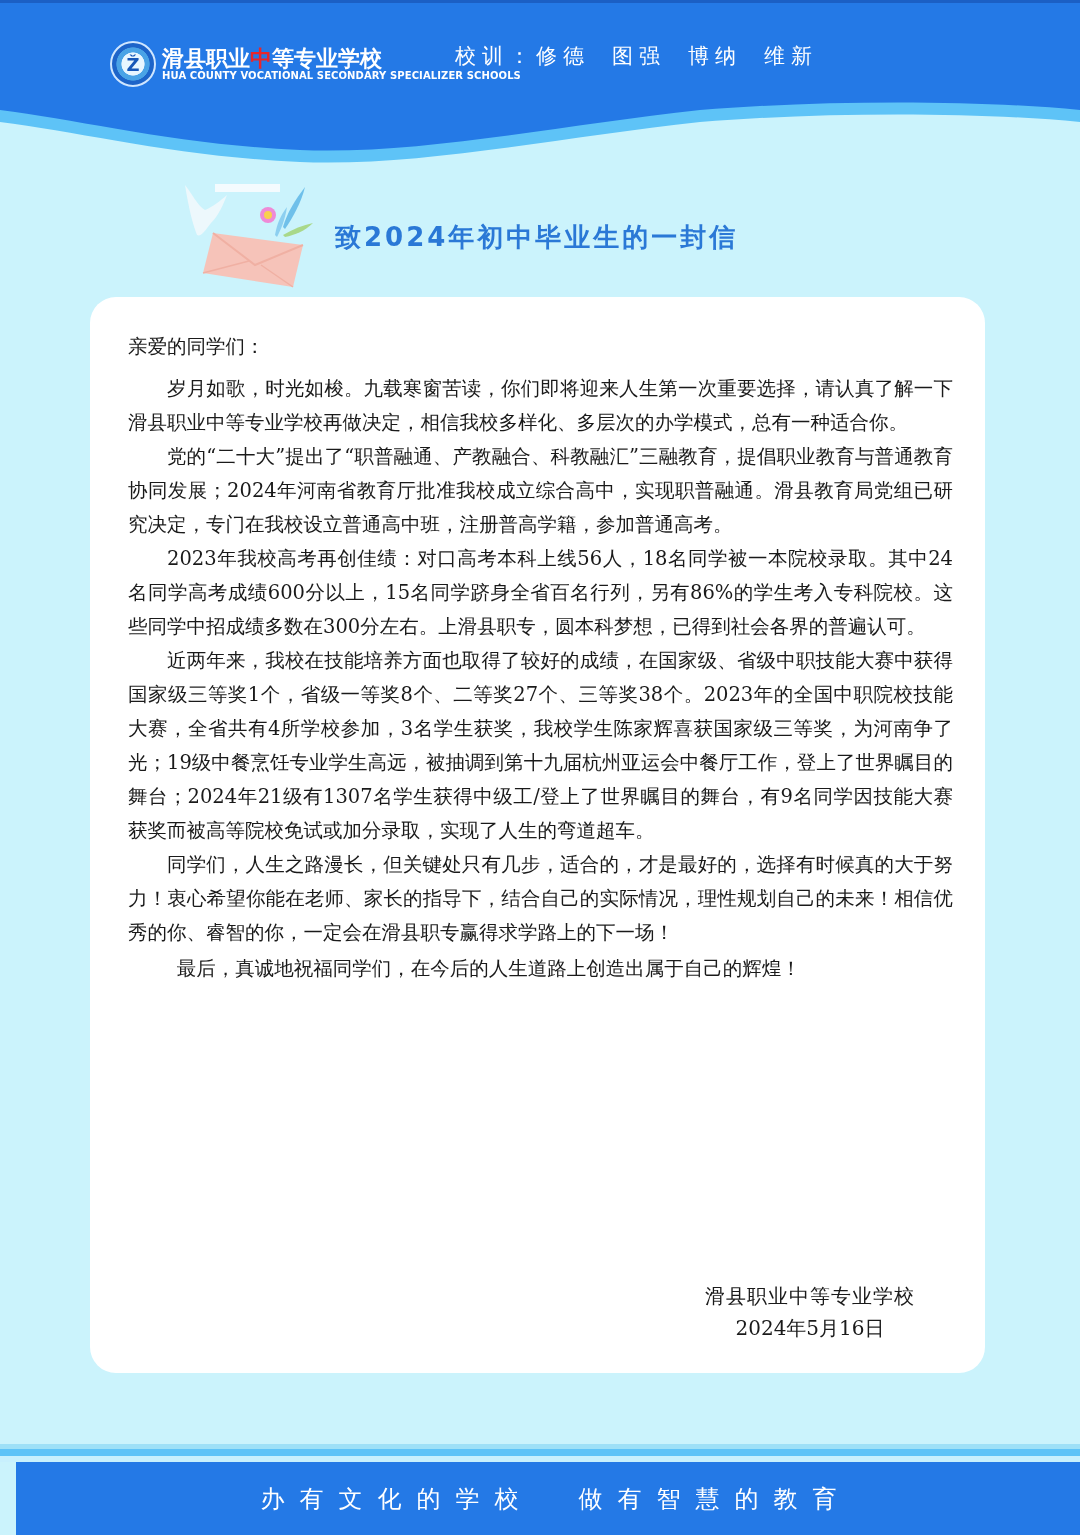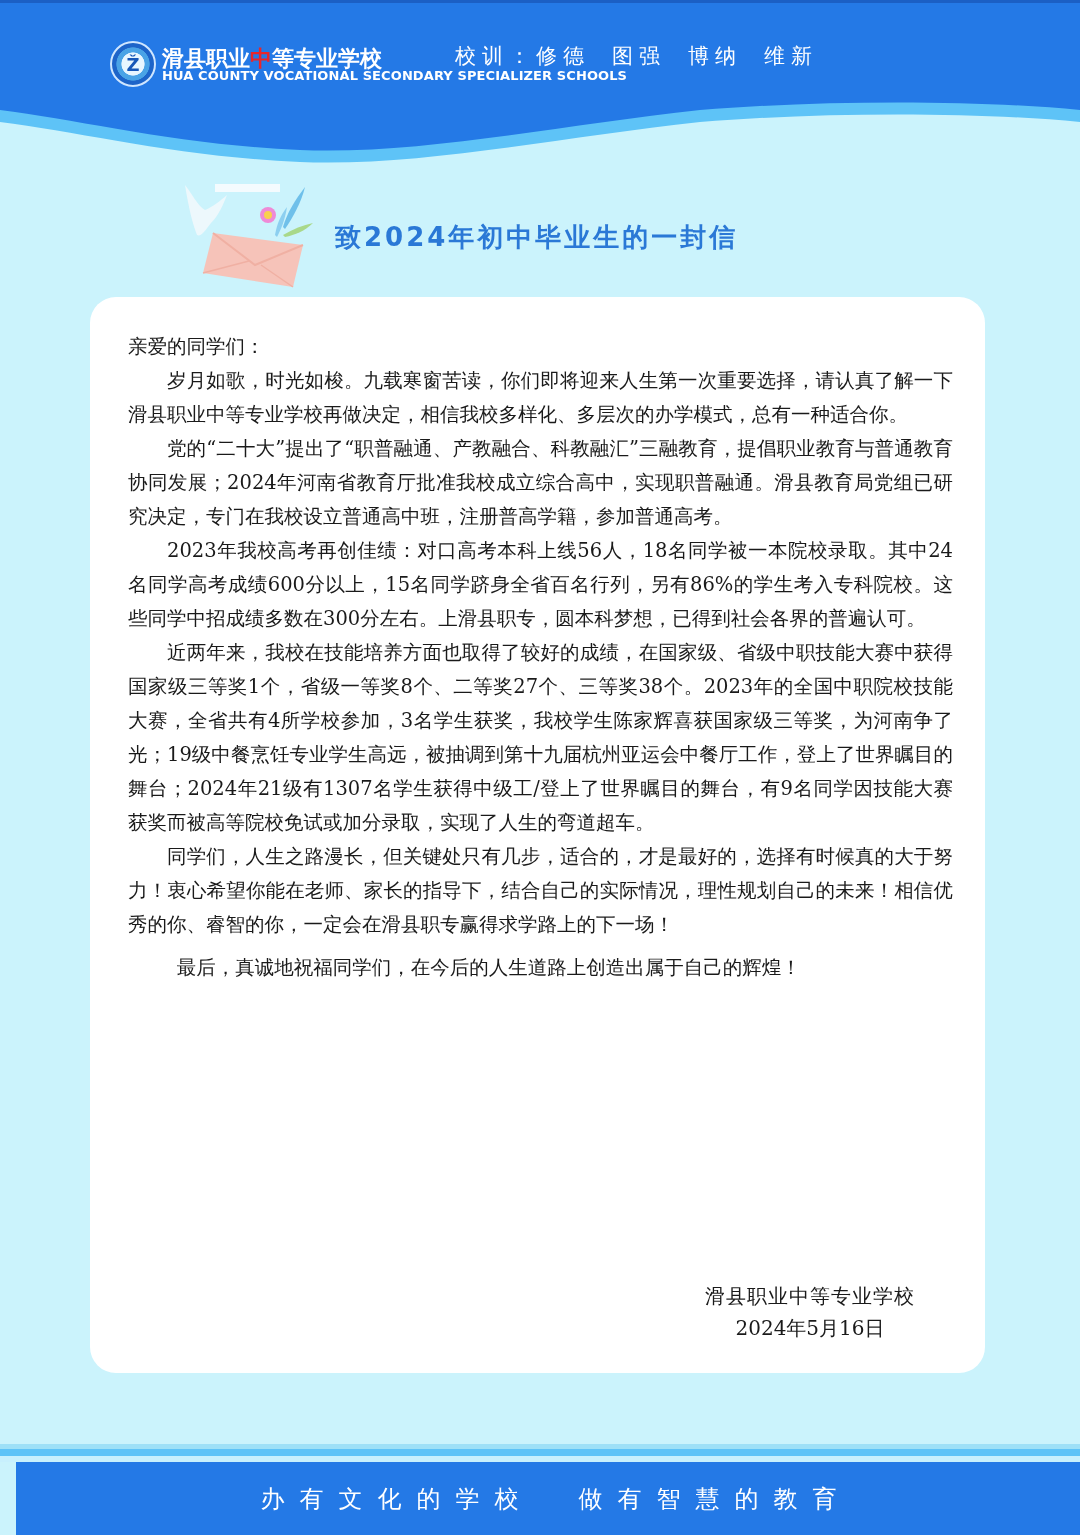--- a/index.html
+++ b/index.html
@@ -22,21 +22,21 @@
     width: 46px; height: 46px; border-radius: 50%;
     background: radial-gradient(circle at 50% 50%, #e8f6ff 0 38%, #4aa3e6 40% 55%, #1d64c9 57% 100%);
     border: 2px solid #cfe6ff;
     display: flex; align-items: center; justify-content: center;
     color: #1757b8; font-weight: bold; font-size: 18px;
     font-family: "DejaVu Sans", sans-serif;
   }
   .logo-text { margin-left: 6px; color: #fff; font-family: "DejaVu Sans", sans-serif; }
   .logo-cn { font-size: 22px; font-weight: bold; letter-spacing: 0px; line-height: 24px; }
   .logo-cn .red { color: #e8262b; }
-  .logo-en { font-size: 13px; font-weight: bold; letter-spacing: 0.1px; line-height: 10px; white-space: nowrap; }
+  .logo-en { font-size: 10px; font-weight: bold; letter-spacing: 0.1px; line-height: 10px; white-space: nowrap; }
   .motto {
     position: absolute; left: 455px; top: 42px;
     color: #fff; font-family: "DejaVu Sans", sans-serif;
     font-size: 21px; letter-spacing: 6px; white-space: nowrap; text-decoration: underline;
   }
   .motto span { display: inline-block; }
   .motto .gap { width: 22px; }
 
   .title-area { position: absolute; left: 175px; top: 165px; width: 720px; height: 125px; }
   .envelope-art { position: absolute; left: 0; top: 0; }
@@ -49,24 +49,24 @@
 
   .card {
     position: absolute; left: 90px; top: 297px; width: 895px; height: 1076px;
     background: #ffffff; border-radius: 26px;
   }
   .letter-body {
     position: absolute; left: 128px; top: 330px; width: 825px;
     color: #1a1a1a; font-size: 19.5px; line-height: 34px;
     text-align: justify; text-justify: inter-ideograph;
   }
-  .greeting { margin-bottom: 0; }
+  .greeting { margin-bottom: 8px; }
   .para { text-indent: 2em; }
   .para.first { text-indent: 2.6em; }
-  .para.last { text-indent: 2.5em; margin-top: 9px; }
+  .para.last { text-indent: 2.5em; margin-top: 2px; }
   .signature {
     position: absolute; left: 690px; top: 1280px; width: 240px;
     text-align: center; color: #1a1a1a; font-size: 20px; line-height: 32px;
   }
   .sig-org { letter-spacing: 1px; }
 
   .stripe-light { position: absolute; left: 0; top: 1444px; width: 1080px; height: 5px; background: #9ee0f7; }
   .stripe-mid { position: absolute; left: 0; top: 1449px; width: 1080px; height: 7px; background: #5ec3f7; }
   .stripe-pale { position: absolute; left: 0; top: 1456px; width: 1080px; height: 6px; background: #c8f0fd; }
   .footer {

